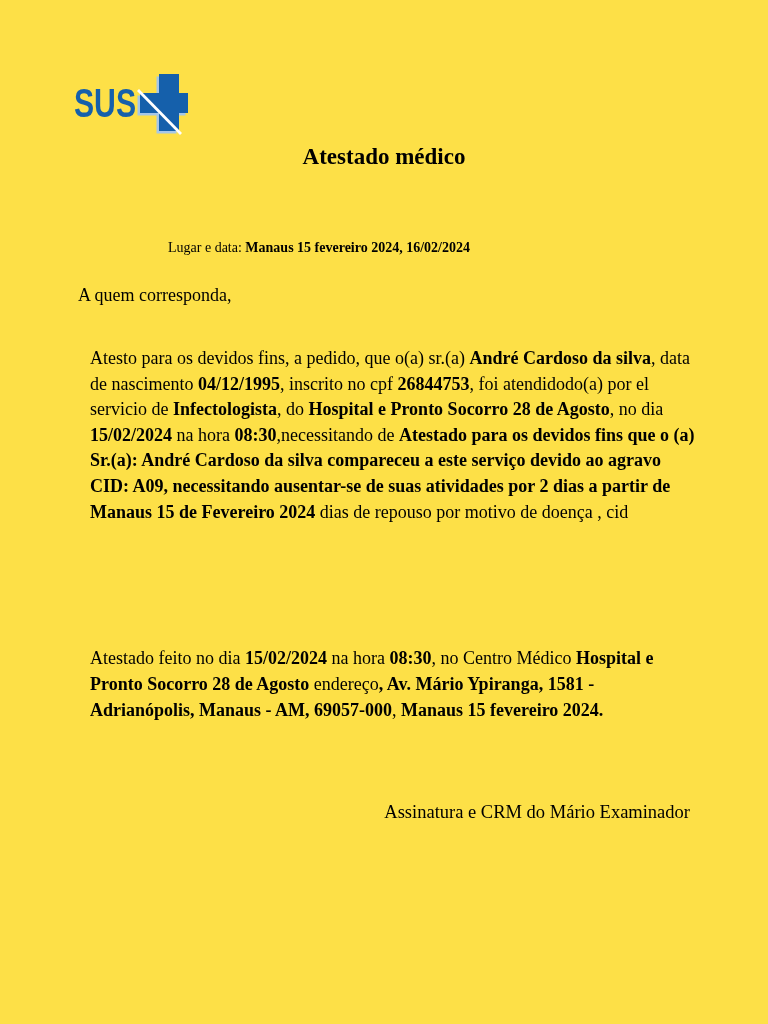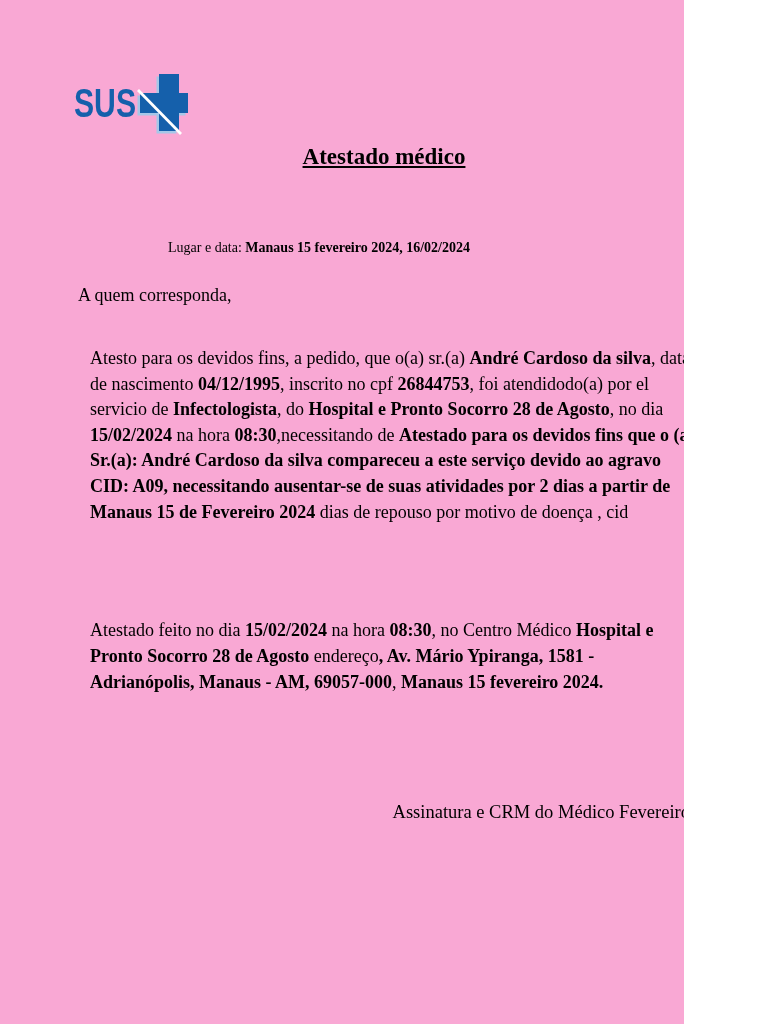--- a/index.html
+++ b/index.html
@@ -1,37 +1,37 @@
 <!DOCTYPE html>
 <html><head>
 <meta charset="utf-8">
 <style>
   html,body{margin:0;padding:0;background:#ffffff;}
   .page{
     position:relative;
-    width:684px;height:1024px;
-    background:#f9a8d4;
+    width:768px;height:1024px;
+    background:#fde047;
     font-family:"Liberation Serif",serif;
     color:#000000;
     overflow:hidden;
   }
   .logo{position:absolute;left:74px;top:74px;width:120px;height:62px;}
   .title{
     position:absolute;top:144px;left:0;width:768px;
-    text-align:center;font-size:23px;font-weight:bold;margin:0;text-decoration:underline;
+    text-align:center;font-size:23px;font-weight:bold;margin:0;
   }
   .dateline{position:absolute;top:240px;left:168px;font-size:14px;margin:0;white-space:nowrap;}
   .salutation{position:absolute;top:285px;left:78px;font-size:18px;margin:0;}
   .para{
     position:absolute;left:78px;width:606px;
     font-size:18px;line-height:25.6px;margin:12px;
     text-align:left;
   }
   .p1{top:334px;}
-  .p2{top:605px;line-height:26px;}
+  .p2{top:633px;line-height:26px;}
   .signature{
     position:absolute;top:802px;left:78px;width:612px;
     text-align:right;font-size:18.5px;margin:0;
   }
   .note{
     position:absolute;top:869px;left:78px;width:600px;
     font-size:13px;line-height:18.5px;margin:0;color:#111;
   }
   b{font-weight:bold;}
 </style>
@@ -62,16 +62,16 @@
   <h1 class="title">Atestado médico</h1>
 
   <p class="dateline"><span>Lugar e data: </span><b>Manaus 15 fevereiro 2024, 16/02/2024</b></p>
 
   <p class="salutation">A quem corresponda,</p>
 
   <p class="para p1"><span>Atesto para os devidos fins, a pedido, que o(a) sr.(a) </span><b>André Cardoso da silva</b><span>, data de nascimento </span><b>04/12/1995</b><span>, inscrito no cpf </span><b>26844753</b><span>, foi atendidodo(a) por el servicio de </span><b>Infectologista</b><span>, do </span><b>Hospital e Pronto Socorro 28 de Agosto</b><span>, no dia </span><b>15/02/2024</b><span> na hora </span><b>08:30</b><span>,necessitando de </span><b>Atestado para os devidos fins que o (a) Sr.(a): André Cardoso da silva compareceu a este serviço devido ao agravo CID: A09, necessitando ausentar-se de suas atividades por 2 dias a partir de Manaus 15 de Fevereiro 2024</b><span> dias de repouso por motivo de doença , cid</span></p>
 
   <p class="para p2"><span>Atestado feito no dia </span><b>15/02/2024</b><span> na hora </span><b>08:30</b><span>, no Centro Médico </span><b>Hospital e Pronto Socorro 28 de Agosto</b><span> endereço</span><b>, Av. Mário Ypiranga, 1581 - Adrianópolis, Manaus - AM, 69057-000</b><span>, </span><b>Manaus 15 fevereiro 2024.</b></p>
 
-  <p class="signature">Assinatura e CRM do Médico Fevereiro</p>
+  <p class="signature">Assinatura e CRM do Mário Examinador</p>
 
 
 </div>
 
 </body></html>

